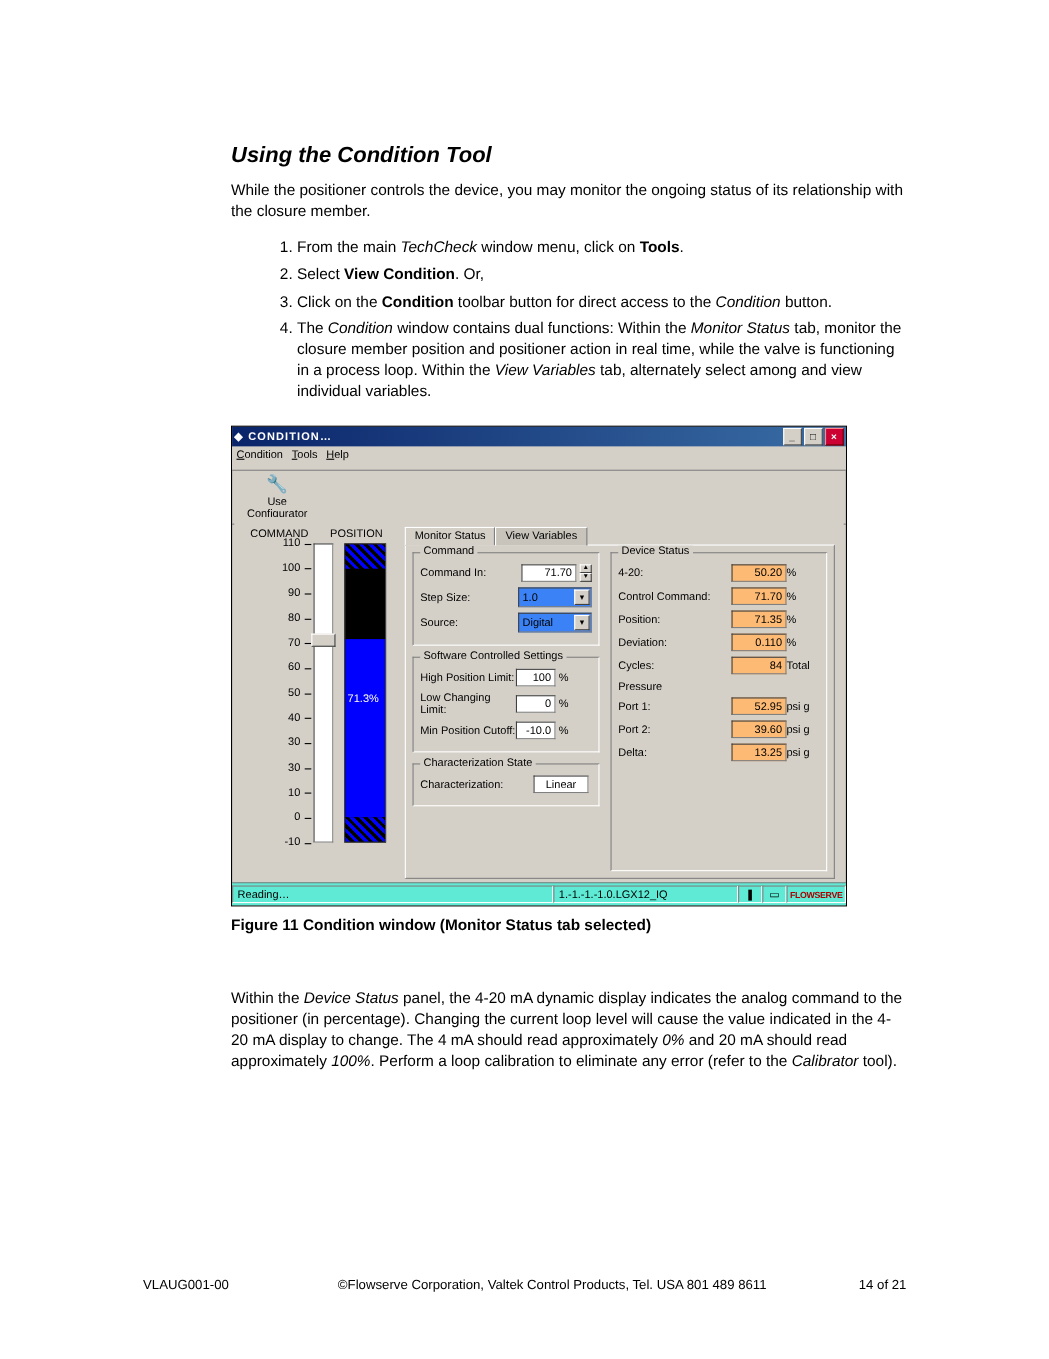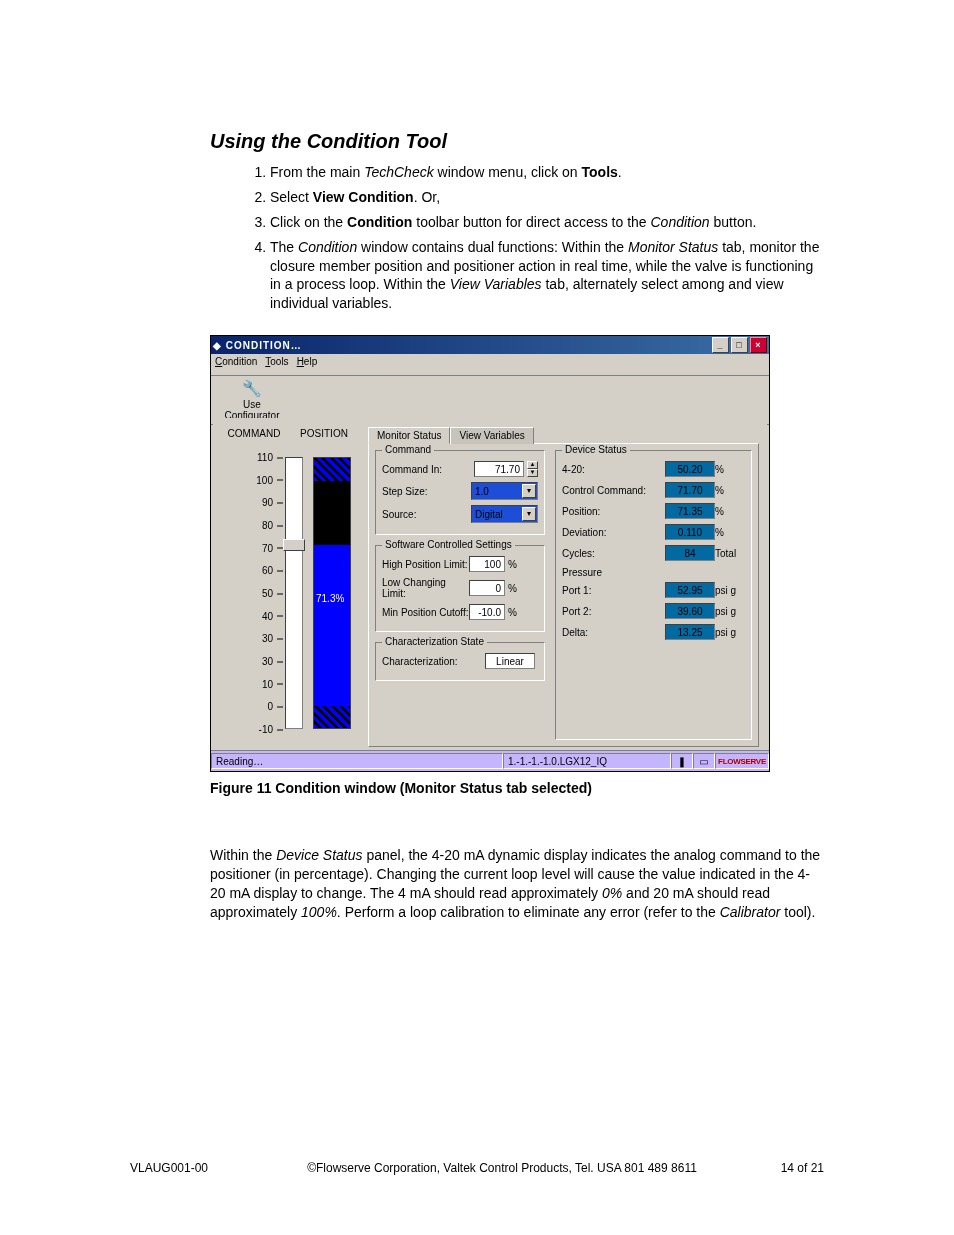--- a/index.html
+++ b/index.html
@@ -20,21 +20,21 @@
 .menubar span{text-decoration:underline;text-decoration-color:rgba(0,0,0,0);}
 .menubar .mi{cursor:default}
 .menubar .mi::first-letter{text-decoration:underline}
 .toolbar{height:44px;border-bottom:1px solid #808080;padding:2px 6px}
 .tbtn{display:inline-block;width:70px;text-align:center;font-size:10px}
 .tbtn .ic{width:20px;height:20px;margin:0 auto 1px;display:flex;align-items:center;justify-content:center;font-size:16px}
 .client{position:absolute;top:82px;left:2px;right:2px;bottom:22px;background:#d4d0c8}
 .gauges{position:absolute;left:6px;top:10px;width:140px}
 .ghead{display:flex;font-size:10px;color:#000}
 .ghead div{flex:1;text-align:center}
-.gbody{display:flex;height:272px;margin-top:18px}
+.gbody{display:flex;height:272px;margin-top:3px}
 .ticks{width:54px;position:relative}
 .ticks .tk{position:absolute;right:0;font-size:10px;transform:translateY(-50%);text-align:right;width:30px}
 .ticks .tk::after{content:"";position:absolute;right:-10px;top:50%;width:6px;height:1px;background:#000}
 .slider{width:16px;background:#fff;border:1px solid #808080;border-top-color:#404040;border-left-color:#404040;position:relative;margin-left:12px}
 .slider .thumb{position:absolute;left:-3px;width:20px;height:10px;background:#d4d0c8;border:1px solid #fff;border-right-color:#404040;border-bottom-color:#404040}
 .bar{width:36px;border:1px solid #404040;margin-left:10px;position:relative;background:#000}
 .bar .fill{position:absolute;left:0;right:0;background:#00f}
 .bar .hatch{position:absolute;left:0;right:0;background:repeating-linear-gradient(45deg,#00f 0 3px,#000 3px 6px)}
 .bar .lbl{position:absolute;left:2px;color:#fff;font-size:10px}
 
@@ -44,46 +44,47 @@
 .tab.active{border-bottom:1px solid #d4d0c8;z-index:2}
 .tab.inactive{background:#c8c4bc;border-top-color:#fff}
 .tabpage{border:1px solid #fff;border-right-color:#808080;border-bottom-color:#808080;height:290px;padding:6px;display:flex;gap:10px}
 .grp{border:1px solid #808080;border-right-color:#fff;border-bottom-color:#fff;position:relative;padding:10px 6px 6px 6px;box-sizing:border-box}
 .grp .gt{position:absolute;top:-7px;left:6px;background:#d4d0c8;padding:0 3px;font-size:10px}
 .col1{width:170px;display:flex;flex-direction:column;gap:10px}
 .col2{flex:1}
 .row{display:flex;align-items:center;margin-bottom:5px;font-size:10px}
 .row .lab{flex:1}
 .row .val{width:50px;background:#fff;border:1px solid #808080;border-top-color:#404040;border-left-color:#404040;padding:1px 3px;text-align:right;box-sizing:border-box;margin-right:3px;height:16px;line-height:13px}
-.row .valr{width:50px;background:#0369a1;border:1px solid #808080;border-top-color:#404040;border-left-color:#404040;padding:1px 3px;text-align:center;box-sizing:border-box;height:16px;line-height:13px}
+.row .valr{width:50px;background:#fdba74;border:1px solid #808080;border-top-color:#404040;border-left-color:#404040;padding:1px 3px;text-align:right;box-sizing:border-box;height:16px;line-height:13px}
 .row .unit{width:30px;font-size:10px}
 .row .spin{width:11px;height:16px;display:flex;flex-direction:column}
 .row .spin div{flex:1;background:#d4d0c8;border:1px solid #fff;border-right-color:#404040;border-bottom-color:#404040;font-size:6px;text-align:center;line-height:5px}
-.row .sel{width:56px;background:#1d4ed8;border:1px solid #808080;border-top-color:#404040;border-left-color:#404040;height:16px;display:flex;align-items:center;padding-left:3px;position:relative}
+.row .sel{width:56px;background:#3b82f6;border:1px solid #808080;border-top-color:#404040;border-left-color:#404040;height:16px;display:flex;align-items:center;padding-left:3px;position:relative}
 .row .sel::after{content:"▾";position:absolute;right:1px;top:1px;width:12px;height:12px;background:#d4d0c8;border:1px solid #fff;border-right-color:#404040;border-bottom-color:#404040;text-align:center;font-size:8px;line-height:11px}
 .subhead{font-size:10px;margin:6px 0 4px 0}
 
-.status{position:absolute;left:0;right:0;bottom:0;height:20px;border-top:1px solid #808080;display:flex;align-items:center;background:#c4b5fd}
+.status{position:absolute;left:0;right:0;bottom:0;height:20px;border-top:1px solid #808080;display:flex;align-items:center;background:#5eead4}
 .status .cell{border:1px solid #808080;border-top-color:#808080;border-left-color:#808080;border-right-color:#fff;border-bottom-color:#fff;height:16px;padding:1px 4px;font-size:10px;box-sizing:border-box;display:flex;align-items:center}
 .status .c1{flex:1}
 .status .c2{width:168px}
 .status .ic{width:22px;justify-content:center}
 .status .logo{width:54px;color:#a00;font-weight:bold;font-size:8px;justify-content:center;letter-spacing:-0.3px}
 
 .caption{font-weight:bold;font-size:14px;margin:6px 0 50px 0}
 .footer{position:absolute;bottom:60px;left:130px;right:130px;display:flex;font-size:12px}
 .footer .l{width:120px}
 .footer .c{flex:1;text-align:center}
 .footer .r{width:70px;text-align:right}
 </style>
 </head>
 <body>
 
 <div class="page">
   <h2>Using the Condition Tool</h2>
+  <p>While the positioner controls the device, you may monitor the ongoing status of its relationship with the closure member.</p>
   <ol>
     <li><span>From the main </span><em>TechCheck</em><span> window menu, click on </span><b>Tools</b><span>.</span></li>
     <li><span>Select </span><b>View Condition</b><span>.  Or,</span></li>
     <li><span>Click on the </span><b>Condition</b><span> toolbar button for direct access to the </span><em>Condition</em><span> button.</span></li>
     <li><span>The </span><em>Condition</em><span> window contains dual functions: Within the </span><em>Monitor Status</em><span> tab, monitor the closure member position and positioner action in real time, while the valve is functioning in a process loop.  Within the </span><em>View Variables</em><span> tab, alternately select among and view individual variables.</span></li>
   </ol>
 
   <div class="shot">
     <div class="titlebar">
       <span style="margin-right:4px">◆</span>

